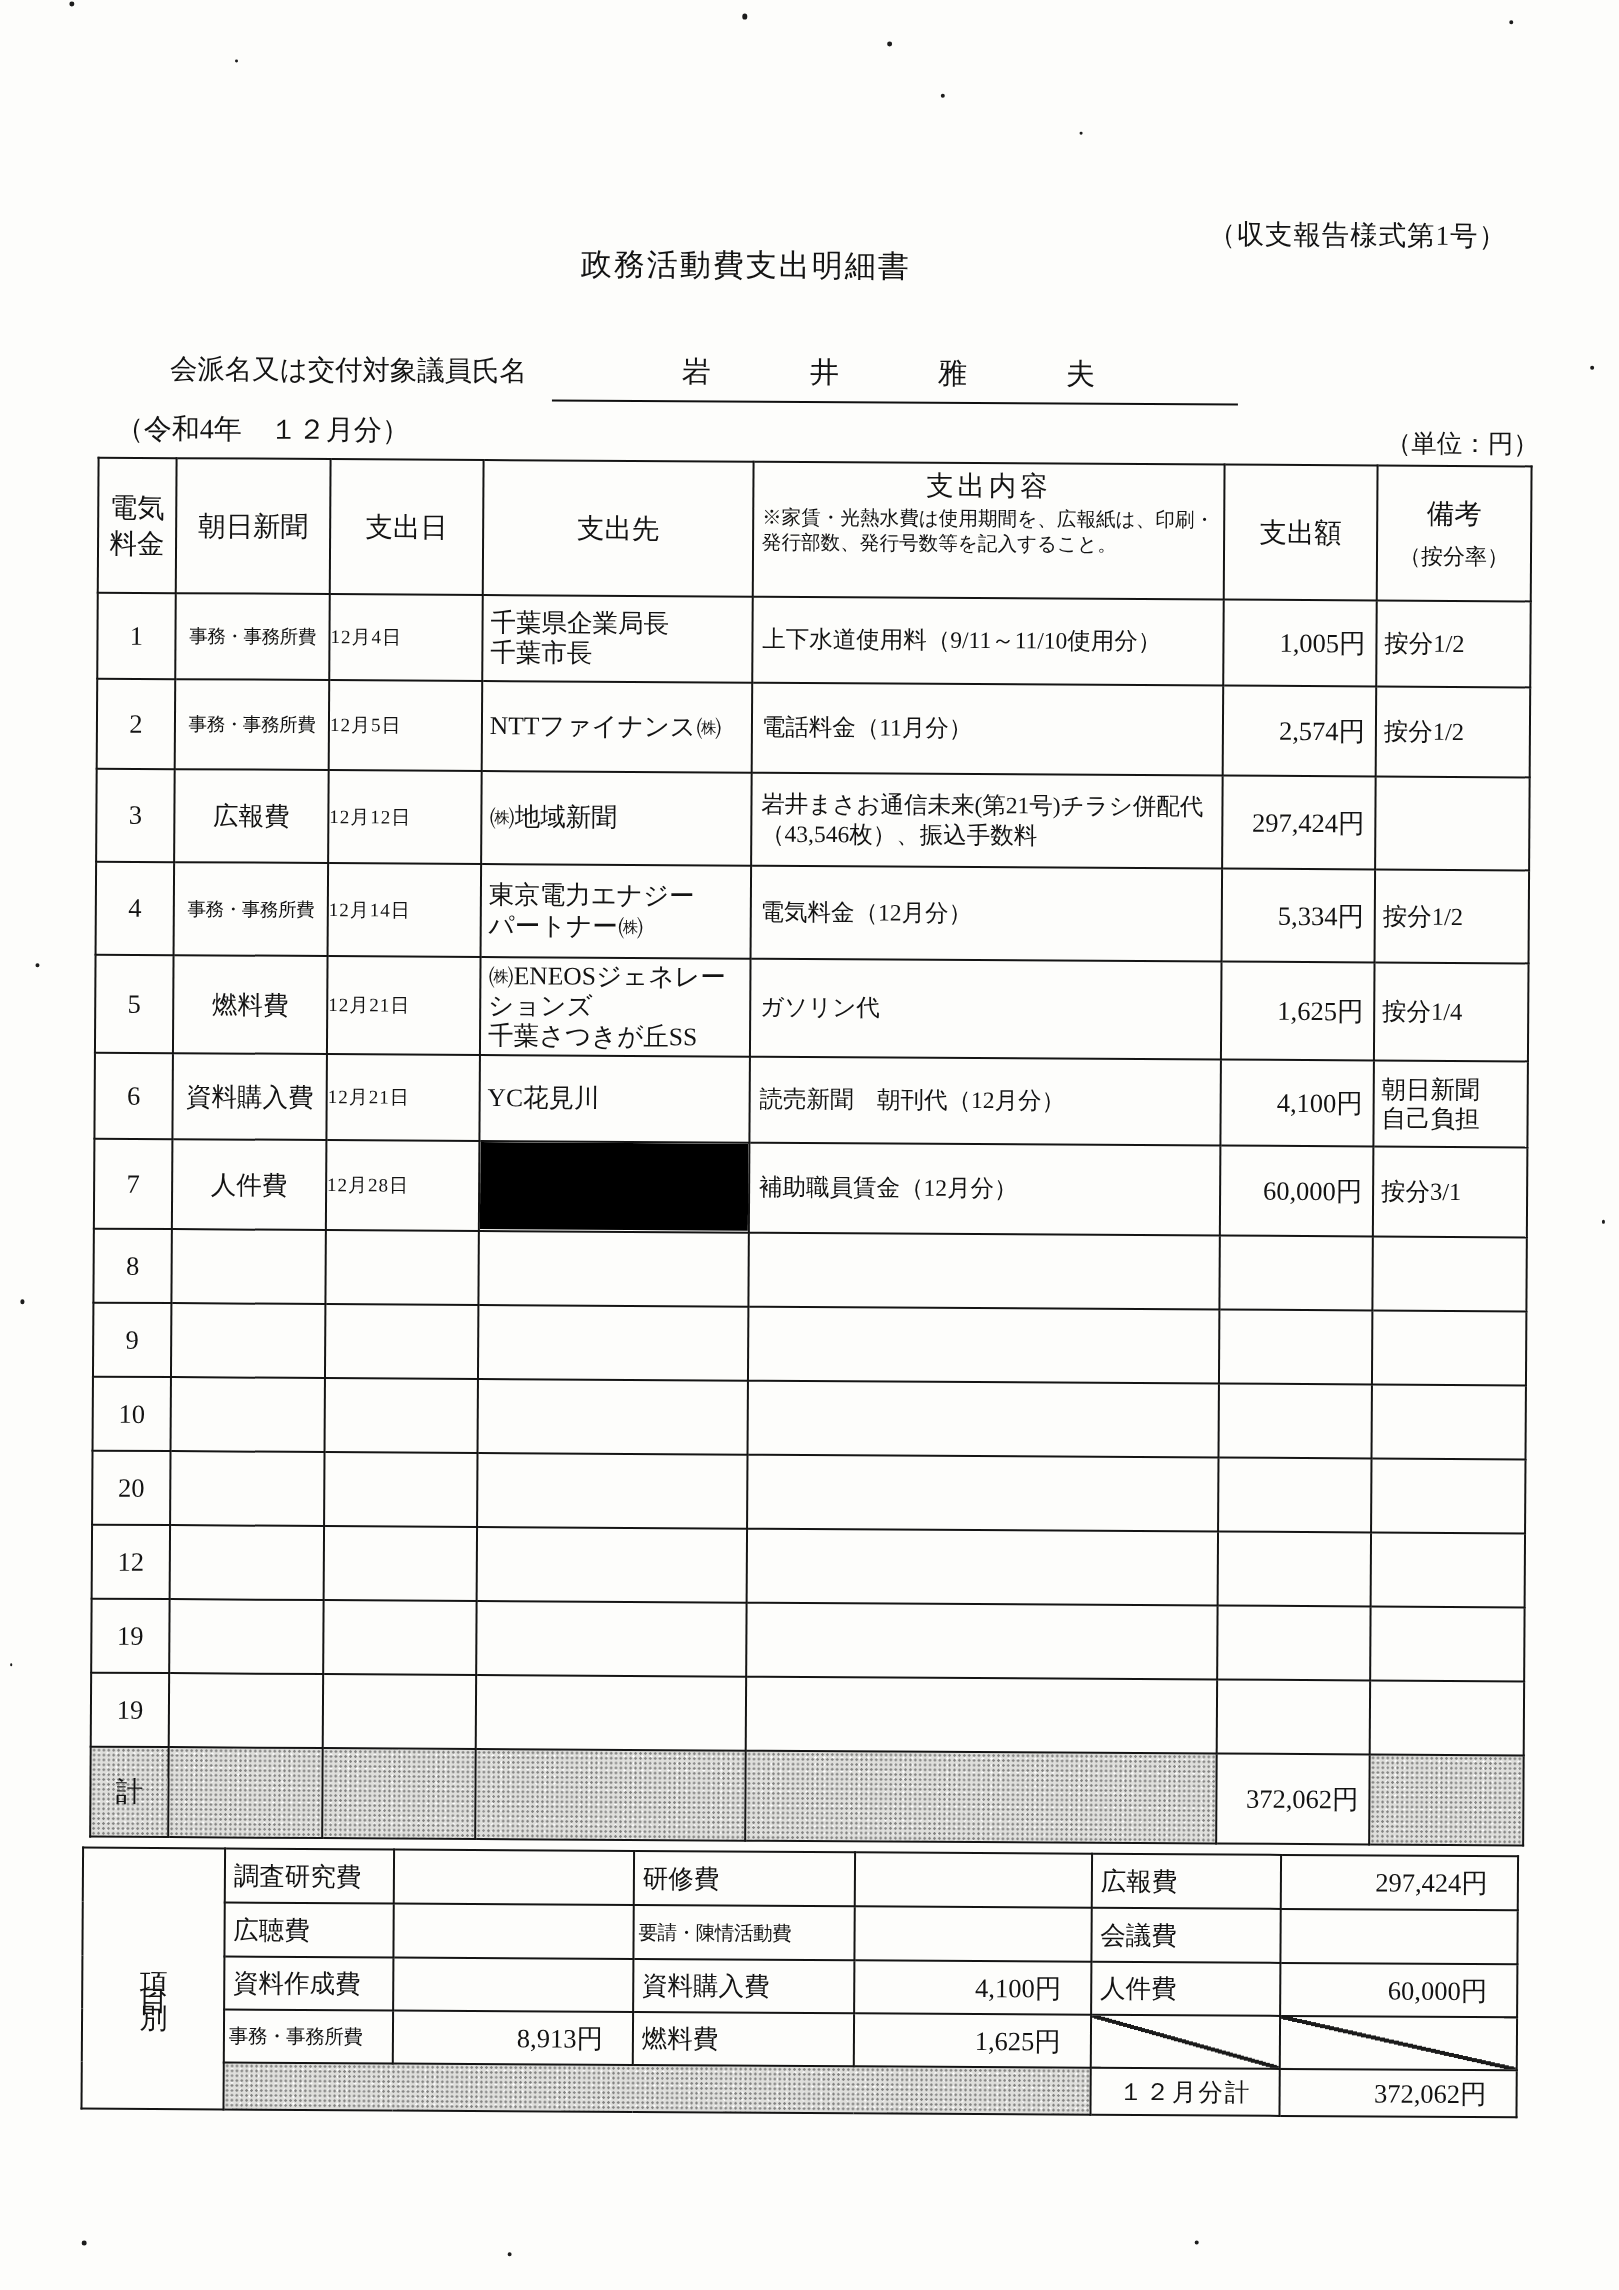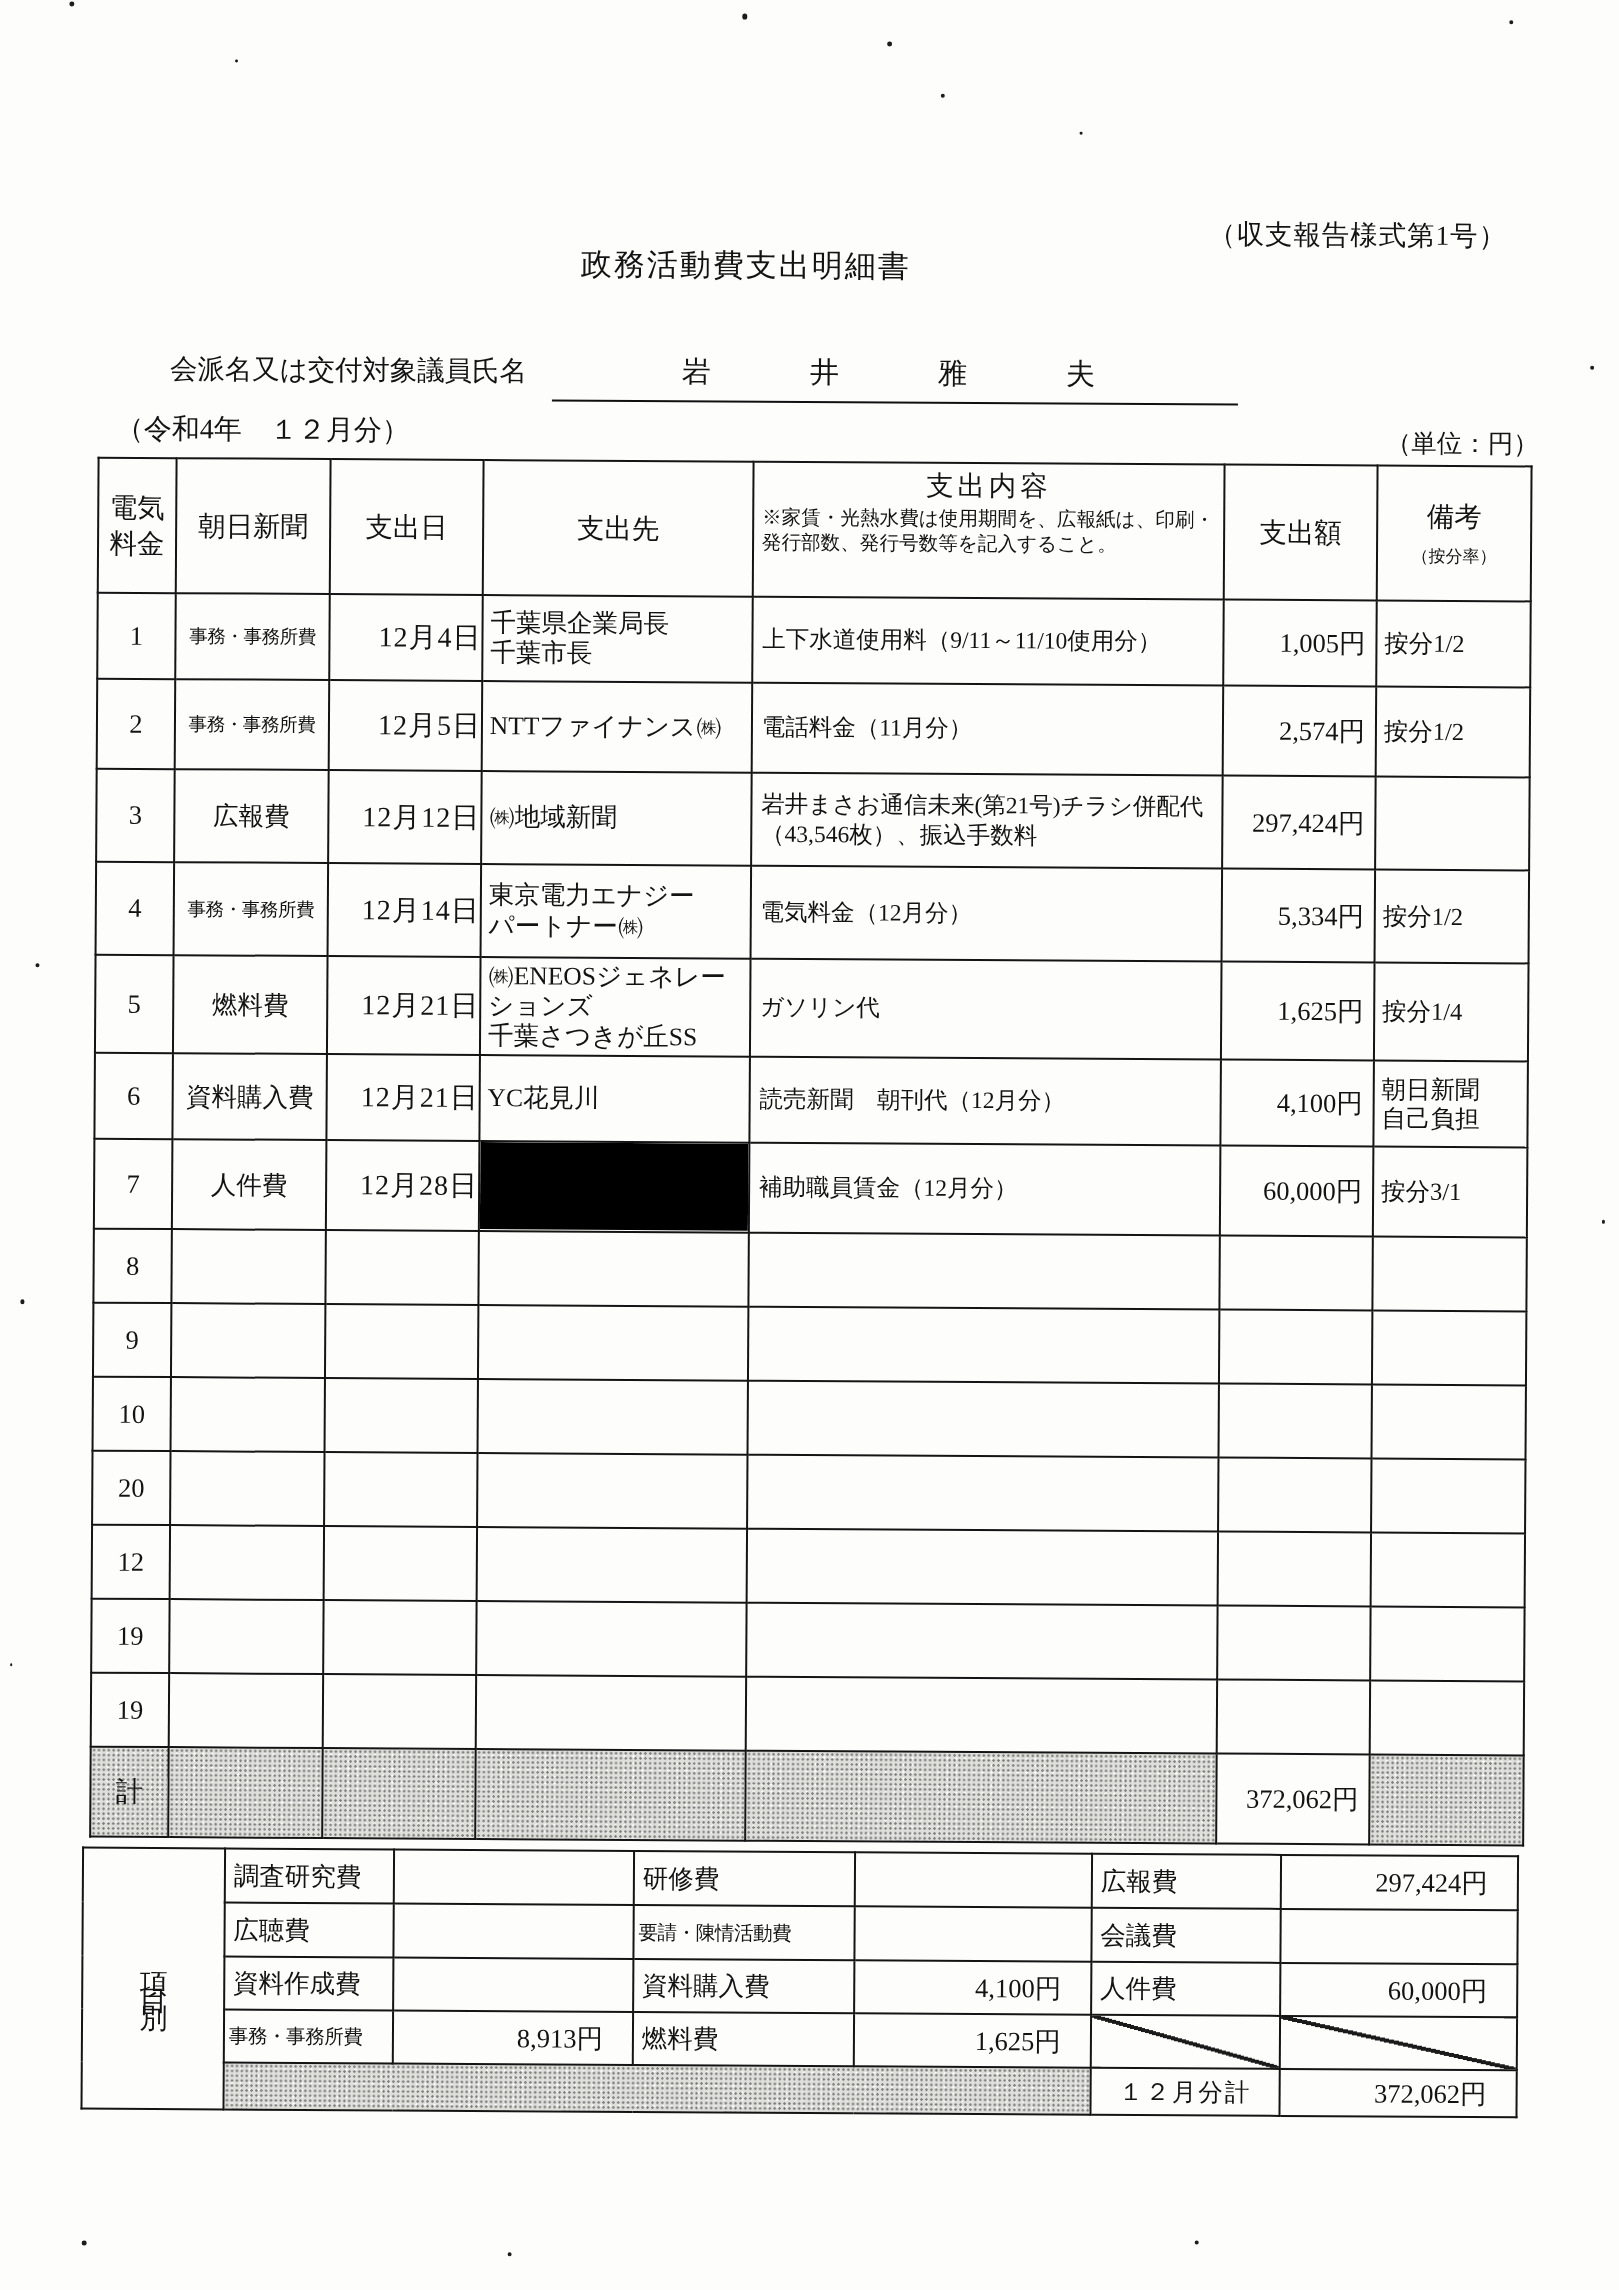--- a/index.html
+++ b/index.html
@@ -25,26 +25,26 @@
 
   table { border-collapse:collapse; table-layout:fixed; }
   td, th { border:2.9px solid #141414; font-weight:normal; overflow:hidden; vertical-align:middle; }
 
   .expense-table { position:absolute; top:461px; left:98px; width:1433px; }
   .expense-table th { font-size:27.4px; }
   .hdr-row { height:135px; }
   .content-hdr { vertical-align:top; padding:3.9px 7.8px 0 7.8px; }
   .content-hdr .content-title { text-align:center; font-size:27.4px; letter-spacing:3.9px; }
   .content-hdr .content-note { text-align:left; font-size:19.6px; line-height:1.3; margin-top:2px; }
-  .remarks-hdr .sub { display:block; font-size:17px; margin-top:10px; }
+  .remarks-hdr .sub { display:block; font-size:22px; margin-top:10px; }
 
   .c-no      { text-align:center; font-size:26.5px; }
   .c-usage   { text-align:center; font-size:25.5px; }
   .c-usage.shrunk { font-size:18.6px; letter-spacing:-0.5px; }
-  .c-date    { text-align:right; font-size:28px; letter-spacing:1px; }
+  .c-date    { text-align:left; font-size:19px; letter-spacing:1px; }
   .c-payee   { text-align:left; font-size:25.5px; padding:2.9px 6.9px; white-space:pre-line; line-height:1.18; }
   .c-content { text-align:left; font-size:23.5px; padding:2.9px 8.8px; white-space:pre-line; line-height:1.25; }
   .c-amount  { text-align:right; font-size:26.5px; padding-right:9.8px; }
   .c-remarks { text-align:left; font-size:24.5px; padding:2.9px 6.9px; white-space:pre-line; line-height:1.2;border-radius:27px; }
 
   .redacted { padding:0; vertical-align:top; }
   .redaction { width:100%; height:87px; background:#000; }
 
   .shaded {
     background-color:#dfdfdc;

